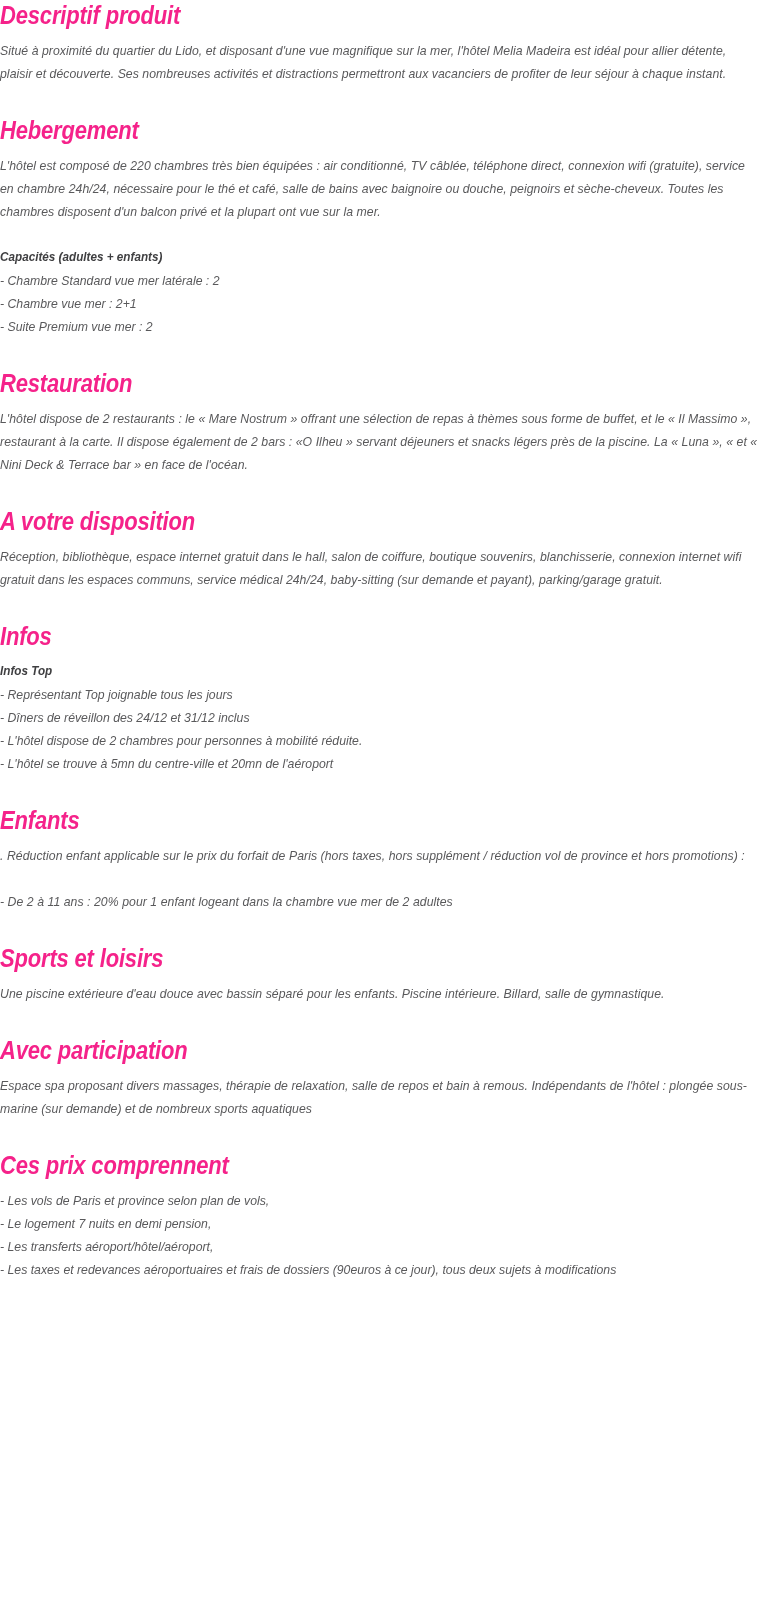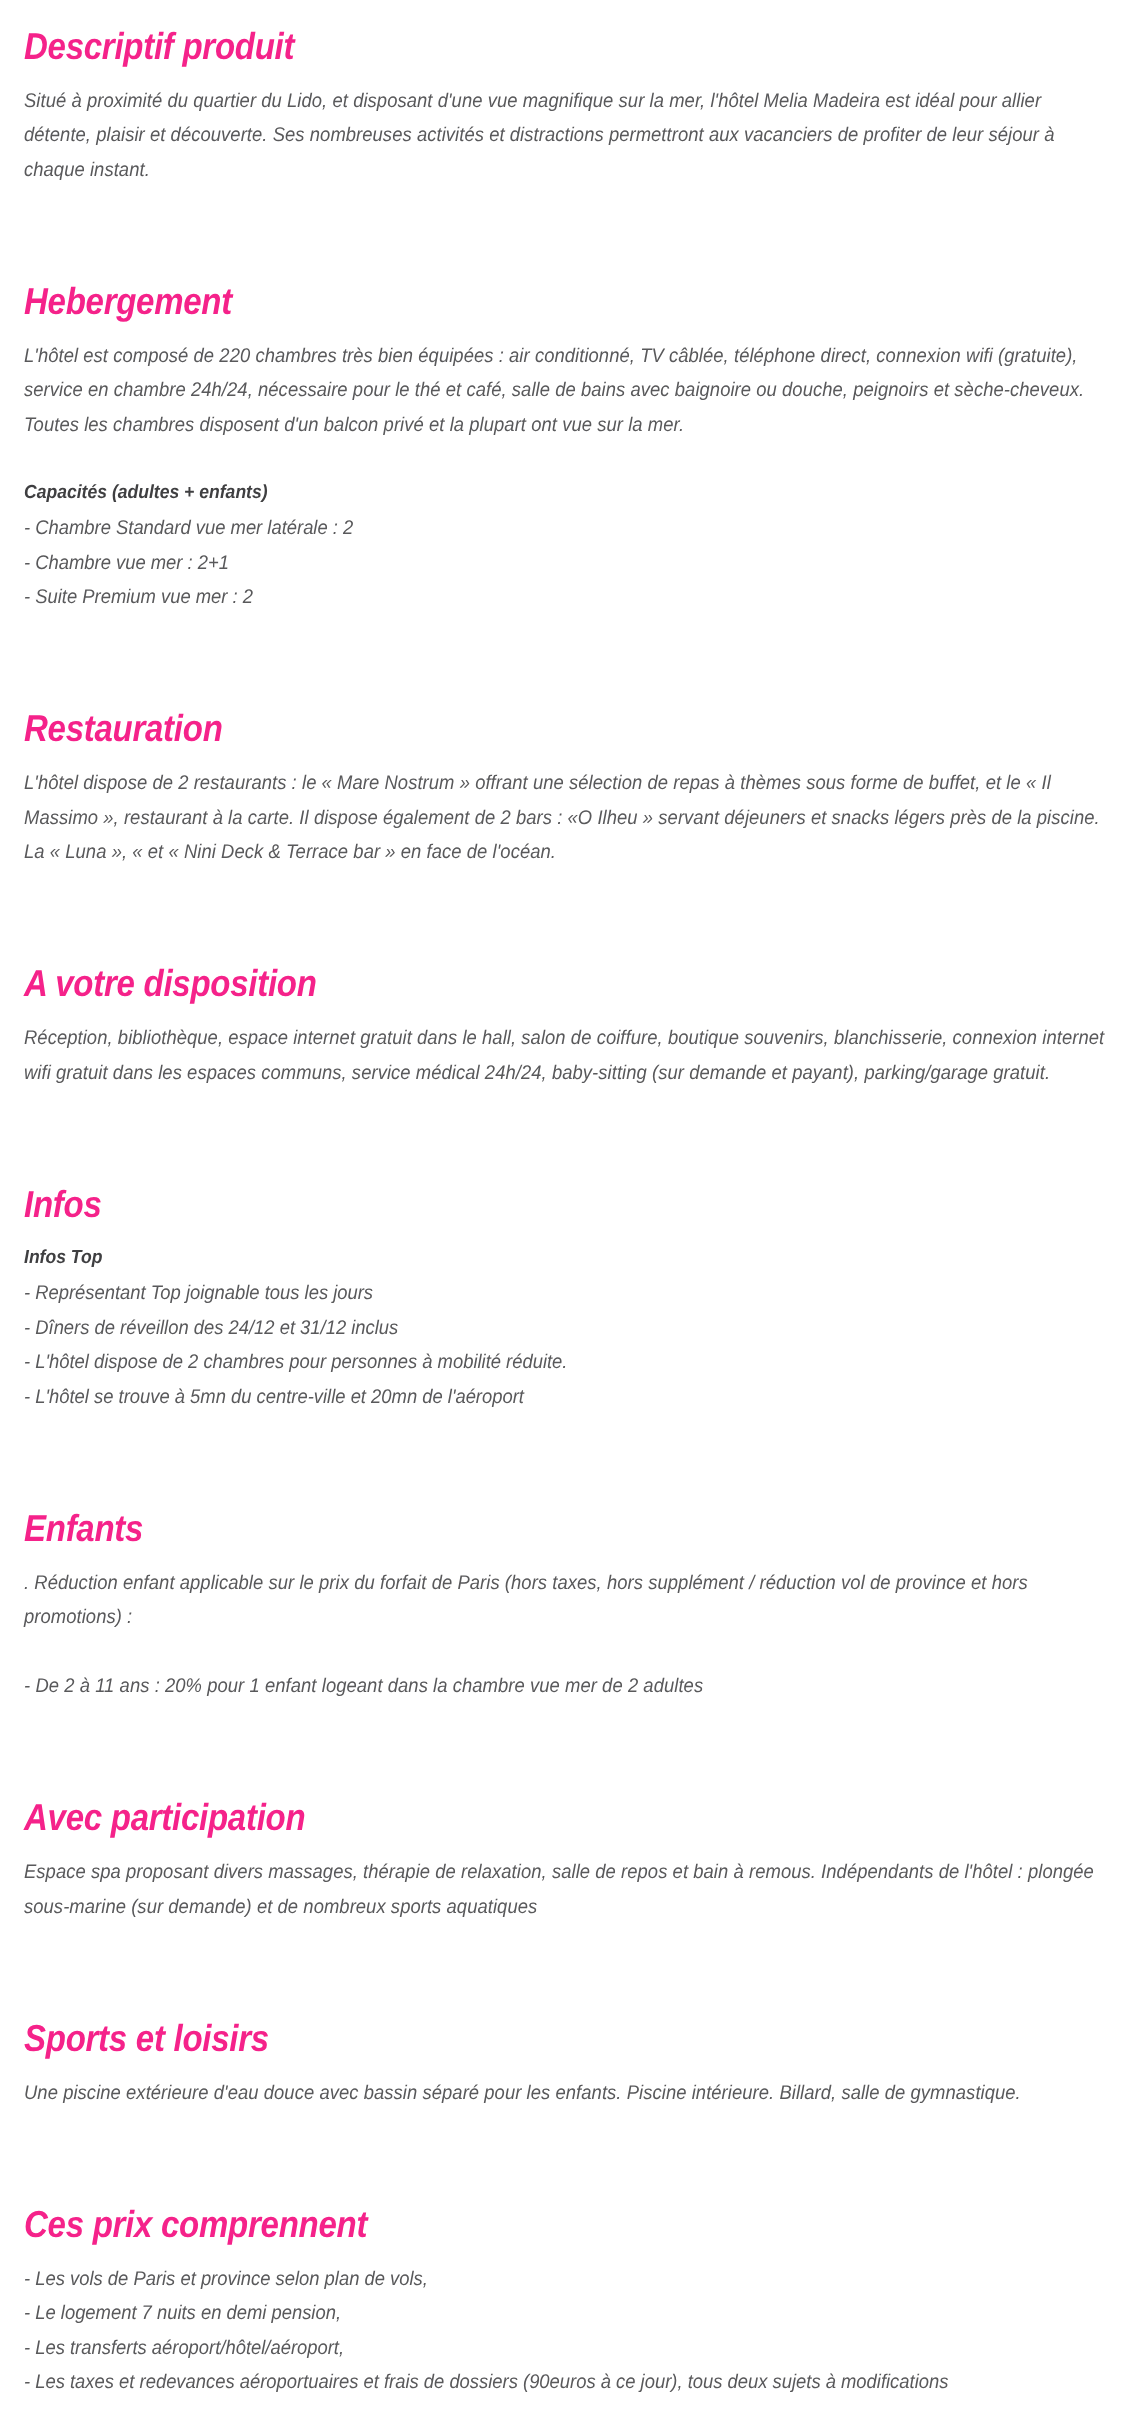--- a/index.html
+++ b/index.html
@@ -13,21 +13,21 @@
     font-family: "Liberation Sans Narrow", "Liberation Sans", "DejaVu Sans", sans-serif;
   }
   .page {
     width: 758px;
     box-sizing: border-box;
     padding: 0;
     background: #ffffff;
   }
   .section {
     margin: 0;
-    padding: 16px;
+    padding: 0;
   }
   
   h2.section-title {
     font-size: 25px;
     line-height: 30px;
     font-weight: 700;
     font-style: italic;
     color: #f5228a;
     margin: 0 0 9px 0;
     padding: 0;
@@ -130,27 +130,27 @@
   </div>
 
   <div class="section">
     <h2 class="section-title">Enfants</h2>
     <p class="body-text">. Réduction enfant applicable sur le prix du forfait de Paris (hors taxes, hors supplément / réduction vol de province et hors promotions) :</p>
     <div class="spacer-line"></div>
     <p class="body-text">- De 2 à 11 ans : 20% pour 1 enfant logeant dans la chambre vue mer de 2 adultes</p>
   </div>
 
   <div class="section">
-    <h2 class="section-title">Avec participation</h2>
-    <p class="body-text">Espace spa proposant divers massages, thérapie de relaxation, salle de repos et bain à remous. Indépendants de l'hôtel : plongée sous-marine (sur demande) et de nombreux sports aquatiques</p>
+    <h2 class="section-title">Sports et loisirs</h2>
+    <p class="body-text">Une piscine extérieure d'eau douce avec bassin séparé pour les enfants. Piscine intérieure. Billard, salle de gymnastique.</p>
   </div>
 
   <div class="section">
-    <h2 class="section-title">Sports et loisirs</h2>
-    <p class="body-text">Une piscine extérieure d'eau douce avec bassin séparé pour les enfants. Piscine intérieure. Billard, salle de gymnastique.</p>
+    <h2 class="section-title">Avec participation</h2>
+    <p class="body-text">Espace spa proposant divers massages, thérapie de relaxation, salle de repos et bain à remous. Indépendants de l'hôtel : plongée sous-marine (sur demande) et de nombreux sports aquatiques</p>
   </div>
 
 
   <div class="section">
     <h2 class="section-title">Ces prix comprennent</h2>
     <ul class="bullet-list">
       <li>- Les vols de Paris et province selon plan de vols,</li>
       <li>- Le logement 7 nuits en demi pension,</li>
       <li>- Les transferts aéroport/hôtel/aéroport,</li>
       <li>- Les taxes et redevances aéroportuaires et frais de dossiers (90euros à ce jour), tous deux sujets à modifications</li>

